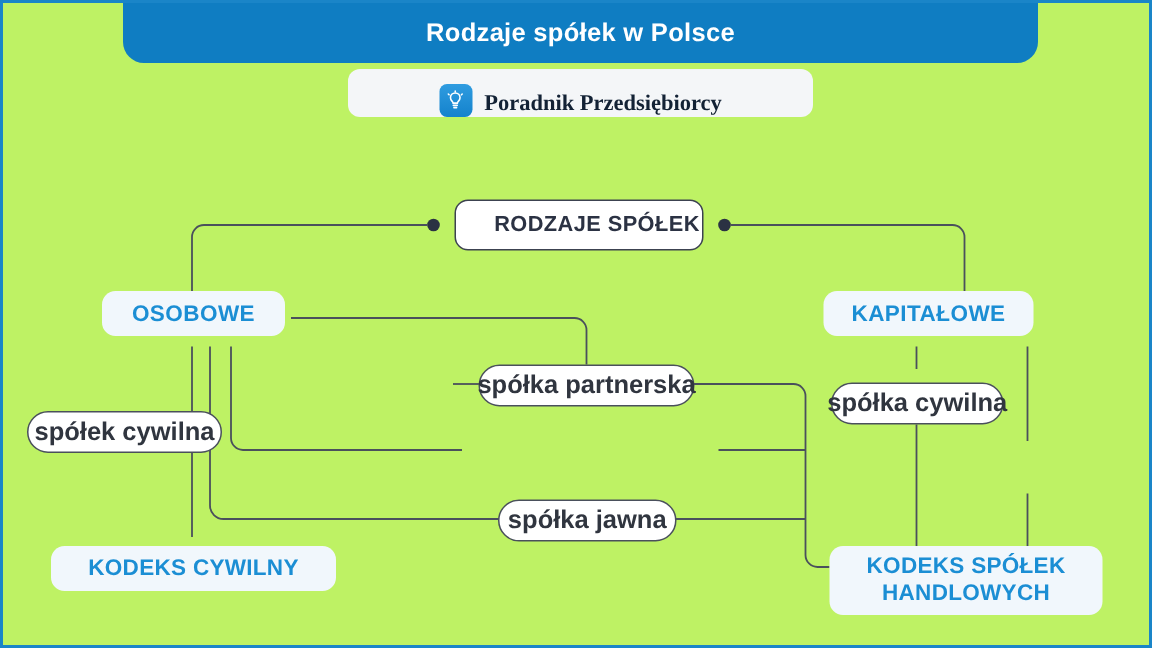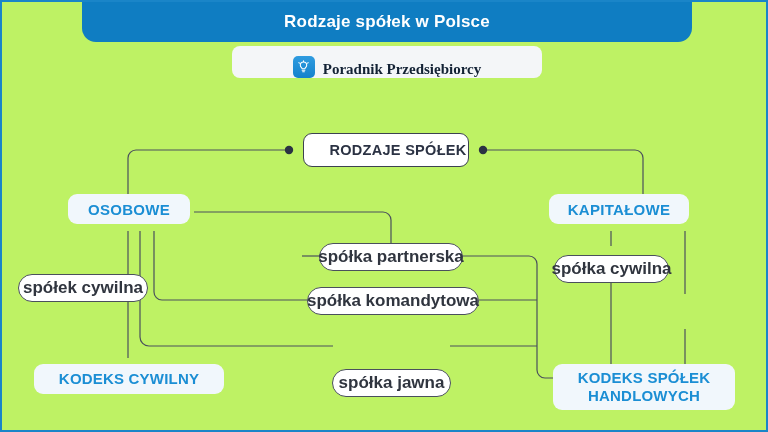--- a/index.html
+++ b/index.html
@@ -136,25 +136,22 @@
     </div>
 
     <div class="node node-pill" style="left:16px;top:272px;width:130px;height:28px;">
       <span>spółek cywilna</span>
     </div>
 
     <div class="node node-pill" style="left:317px;top:241px;width:144px;height:28px;">
       <span>spółka partnerska</span>
     </div>
 
-    <div class="node node-pill" style="left:305px;top:285px;width:172px;height:28px;">
-      <span>spółka komandytowa</span>
-    </div>
 
-    <div class="node node-pill" style="left:330px;top:331px;width:119px;height:28px;margin-top:36px;">
+    <div class="node node-pill" style="left:330px;top:331px;width:119px;height:28px;">
       <span>spółka jawna</span>
     </div>
 
     <div class="node node-pill" style="left:552px;top:253px;width:115px;height:28px;">
       <span>spółka cywilna</span>
     </div>
 
 
     <div class="node node-blue node-code" style="left:32px;top:362px;width:190px;height:30px;">
       <span>KODEKS CYWILNY</span>

